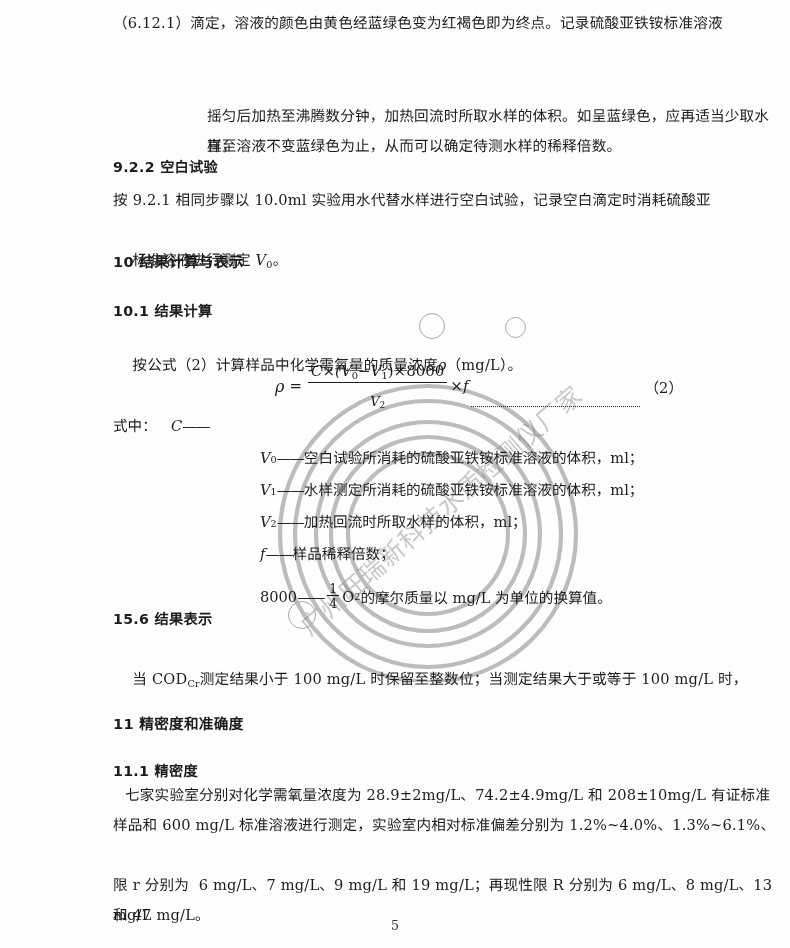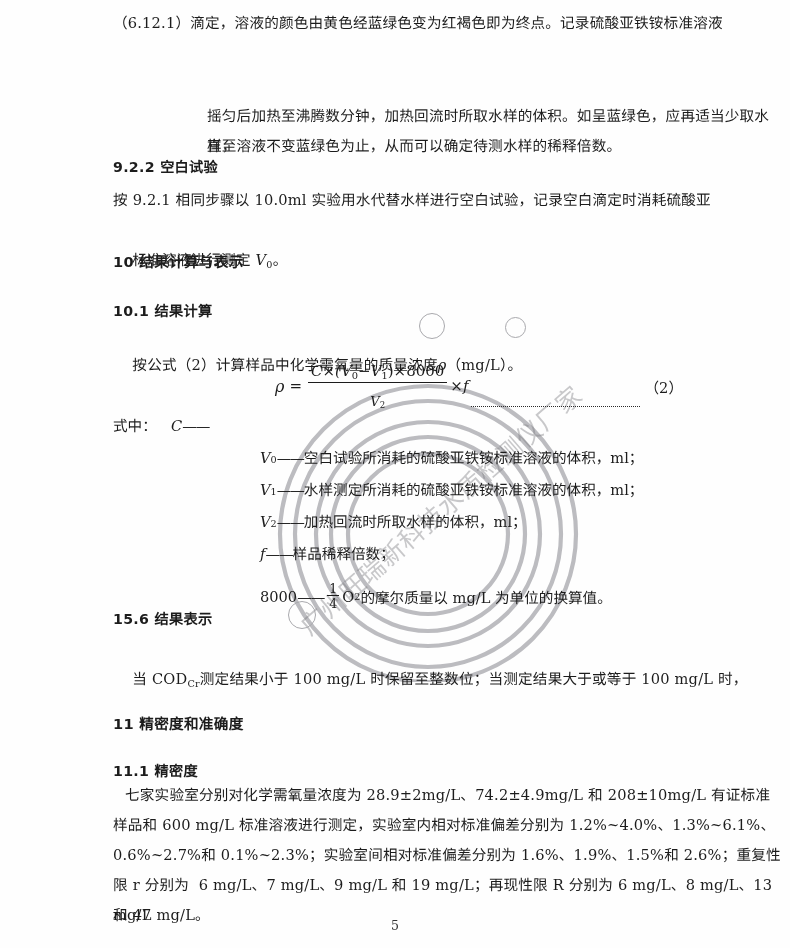--- a/index.html
+++ b/index.html
@@ -274,21 +274,20 @@
   <div class="para" style="left:113px; top:634px;">
     <span>当 COD</span><sub>Cr</sub><span>测定结果小于 100 mg/L 时保留至整数位；当测定结果大于或等于 100 mg/L 时，</span>
   </div>
 
   <div class="heading" style="left:113px; top:712px; font-size:14.6px;">11  精密度和准确度</div>
 
   <div class="heading" style="left:113px; top:760px;">11.1 精密度</div>
 
   <div class="para" style="left:125px; top:780px;">七家实验室分别对化学需氧量浓度为 28.9±2mg/L、74.2±4.9mg/L 和 208±10mg/L 有证标准</div>
   <div class="para" style="left:113px; top:810px;">样品和 600 mg/L 标准溶液进行测定，实验室内相对标准偏差分别为 1.2%~4.0%、1.3%~6.1%、</div>
-  <div class="para" style="left:113px; top:840px;">0.6%~2.7%和 0.1%~2.3%；实验室间相对标准偏差分别为 1.6%、1.9%、1.5%和 2.6%；重复性</div>
   <div class="para" style="left:113px; top:870px;">限 r 分别为  6 mg/L、7 mg/L、9 mg/L 和 19 mg/L；再现性限 R 分别为 6 mg/L、8 mg/L、13 mg/L</div>
   <div class="para" style="left:113px; top:900px;">和 47 mg/L。</div>
 
   <div class="anno-circle" style="left:419px; top:313px; width:24px; height:24px;"></div>
   <div class="anno-circle" style="left:505px; top:317px; width:19px; height:19px;"></div>
   <div class="anno-circle" style="left:288px; top:601px; width:26px; height:26px;"></div>
 
   <div class="page-num">5</div>
 
 </div>

